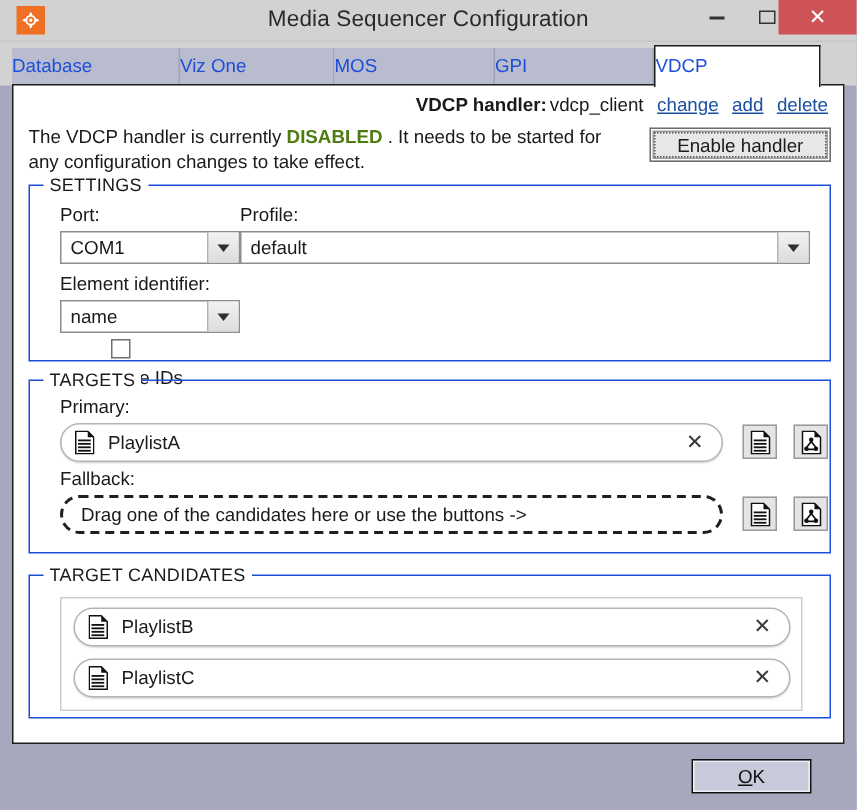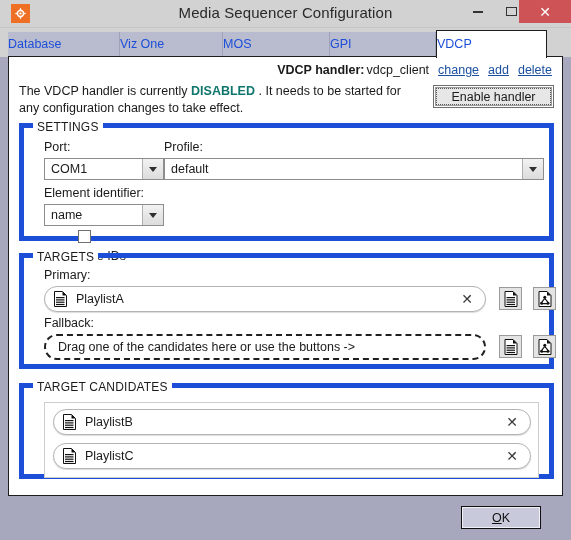--- a/index.html
+++ b/index.html
@@ -145,21 +145,21 @@
   }
 
   .status-text {
     position: absolute;
     left: 10px; top: 26px;
     width: 400px;
     font-size: 12.5px;
     line-height: 17px;
   }
   .status-text .disabled-word {
-    color: #0f766e;
+    color: #4d7c0f;
     font-weight: bold;
   }
 
   .enable-btn {
     position: absolute;
     left: 424px; top: 28px;
     width: 121px; height: 23px;
     background: #e7e7e7;
     border: 1px solid #6d6d6d;
     box-shadow: inset 0 0 0 1px #ffffff, inset 0 0 0 2px #9a9a9a;
@@ -173,21 +173,21 @@
   .enable-btn-inner {
     position:absolute; left:2px; top:2px; right:2px; bottom:2px;
     border: 1px dotted #555;
     display:flex; align-items:center; justify-content:center;
     box-sizing: border-box;
   }
 
   
   .group {
     position: absolute;
-    border: 5px solid #1d4ed8;
+    border: 1px solid #1d4ed8;
     box-sizing: border-box;
   }
   .group-title {
     position: absolute;
     top: -8px; left: 9px;
     background: #ffffff;
     padding: 0 4px;
     font-size: 12px;
     color: #1a1a1a;
     letter-spacing: 0.2px;

